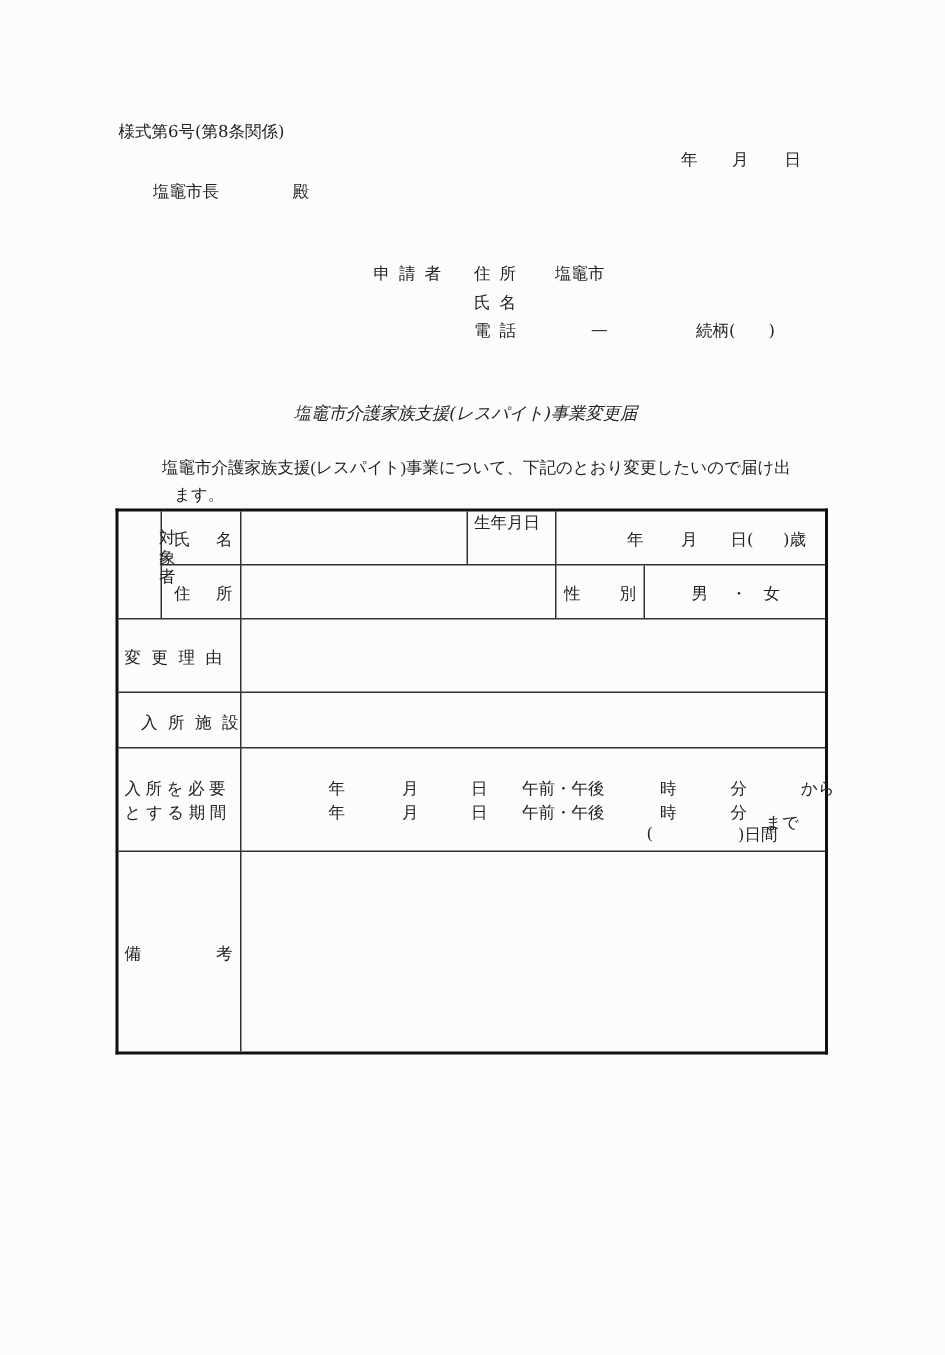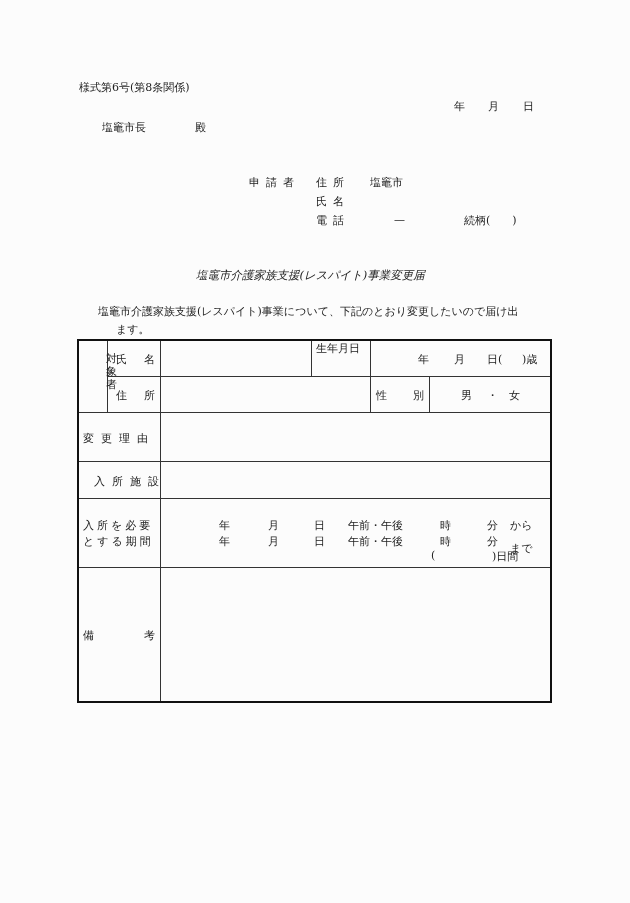--- a/index.html
+++ b/index.html
@@ -23,21 +23,21 @@
 <div class="abs jl" style="left:249px;top:175px;">申請者</div>
 <div class="abs jl" style="left:316px;top:175px;">住所</div>
 <div class="abs" style="left:370px;top:175px;">塩竈市</div>
 <div class="abs jl" style="left:316px;top:194px;">氏名</div>
 <div class="abs jl" style="left:316px;top:213px;">電話</div>
 <div class="abs" style="left:394px;top:213px;">—</div>
 <div class="abs" style="left:464px;top:213px;">続柄(　　)</div>
 
 <div class="abs" style="left:196px;top:268px;font-size:11.5px;font-style:italic;">塩竈市介護家族支援(レスパイト)事業変更届</div>
 
-<div class="abs" style="left:98px;top:304px;">塩竈市介護家族支援(レスパイト)事業について、下記のとおり変更したいので届け出</div>
+<div class="abs" style="left:108px;top:304px;font-family:Liberation Serif, serif;">塩竈市介護家族支援(レスパイト)事業について、下記のとおり変更したいので届け出</div>
 <div class="abs" style="left:88px;top:322px;margin-left:28px;">ます。</div>
 
 <div>
 
   <div class="line thick" style="left:77px;top:339px;width:475px;height:2px;"></div>
   <div class="line thick" style="left:77px;top:701px;width:475px;height:2px;"></div>
   <div class="line thick" style="left:77px;top:339px;width:2px;height:364px;"></div>
   <div class="line thick" style="left:550px;top:339px;width:2px;height:364px;"></div>
 
   <div class="line" style="left:107px;top:376px;width:443px;height:1px;"></div>
@@ -82,21 +82,21 @@
 <div class="abs" style="left:83px;top:518px;letter-spacing:3px;">入所を必要</div>
 <div class="abs" style="left:83px;top:534px;letter-spacing:3px;">とする期間</div>
 
 <div>
   <div class="abs" style="left:219px;top:518px;">年</div>
   <div class="abs" style="left:268px;top:518px;">月</div>
   <div class="abs" style="left:314px;top:518px;">日</div>
   <div class="abs" style="left:348px;top:518px;">午前・午後</div>
   <div class="abs" style="left:440px;top:518px;">時</div>
   <div class="abs" style="left:487px;top:518px;">分</div>
-  <div class="abs" style="left:510px;top:518px;">から</div>
+  <div class="abs" style="left:534px;top:518px;">から</div>
 </div>
 <div>
   <div class="abs" style="left:219px;top:534px;">年</div>
   <div class="abs" style="left:268px;top:534px;">月</div>
   <div class="abs" style="left:314px;top:534px;">日</div>
   <div class="abs" style="left:348px;top:534px;">午前・午後</div>
   <div class="abs" style="left:440px;top:534px;">時</div>
   <div class="abs" style="left:487px;top:534px;">分</div>
   <div class="abs" style="left:510px;top:541px;">まで</div>
 </div>

